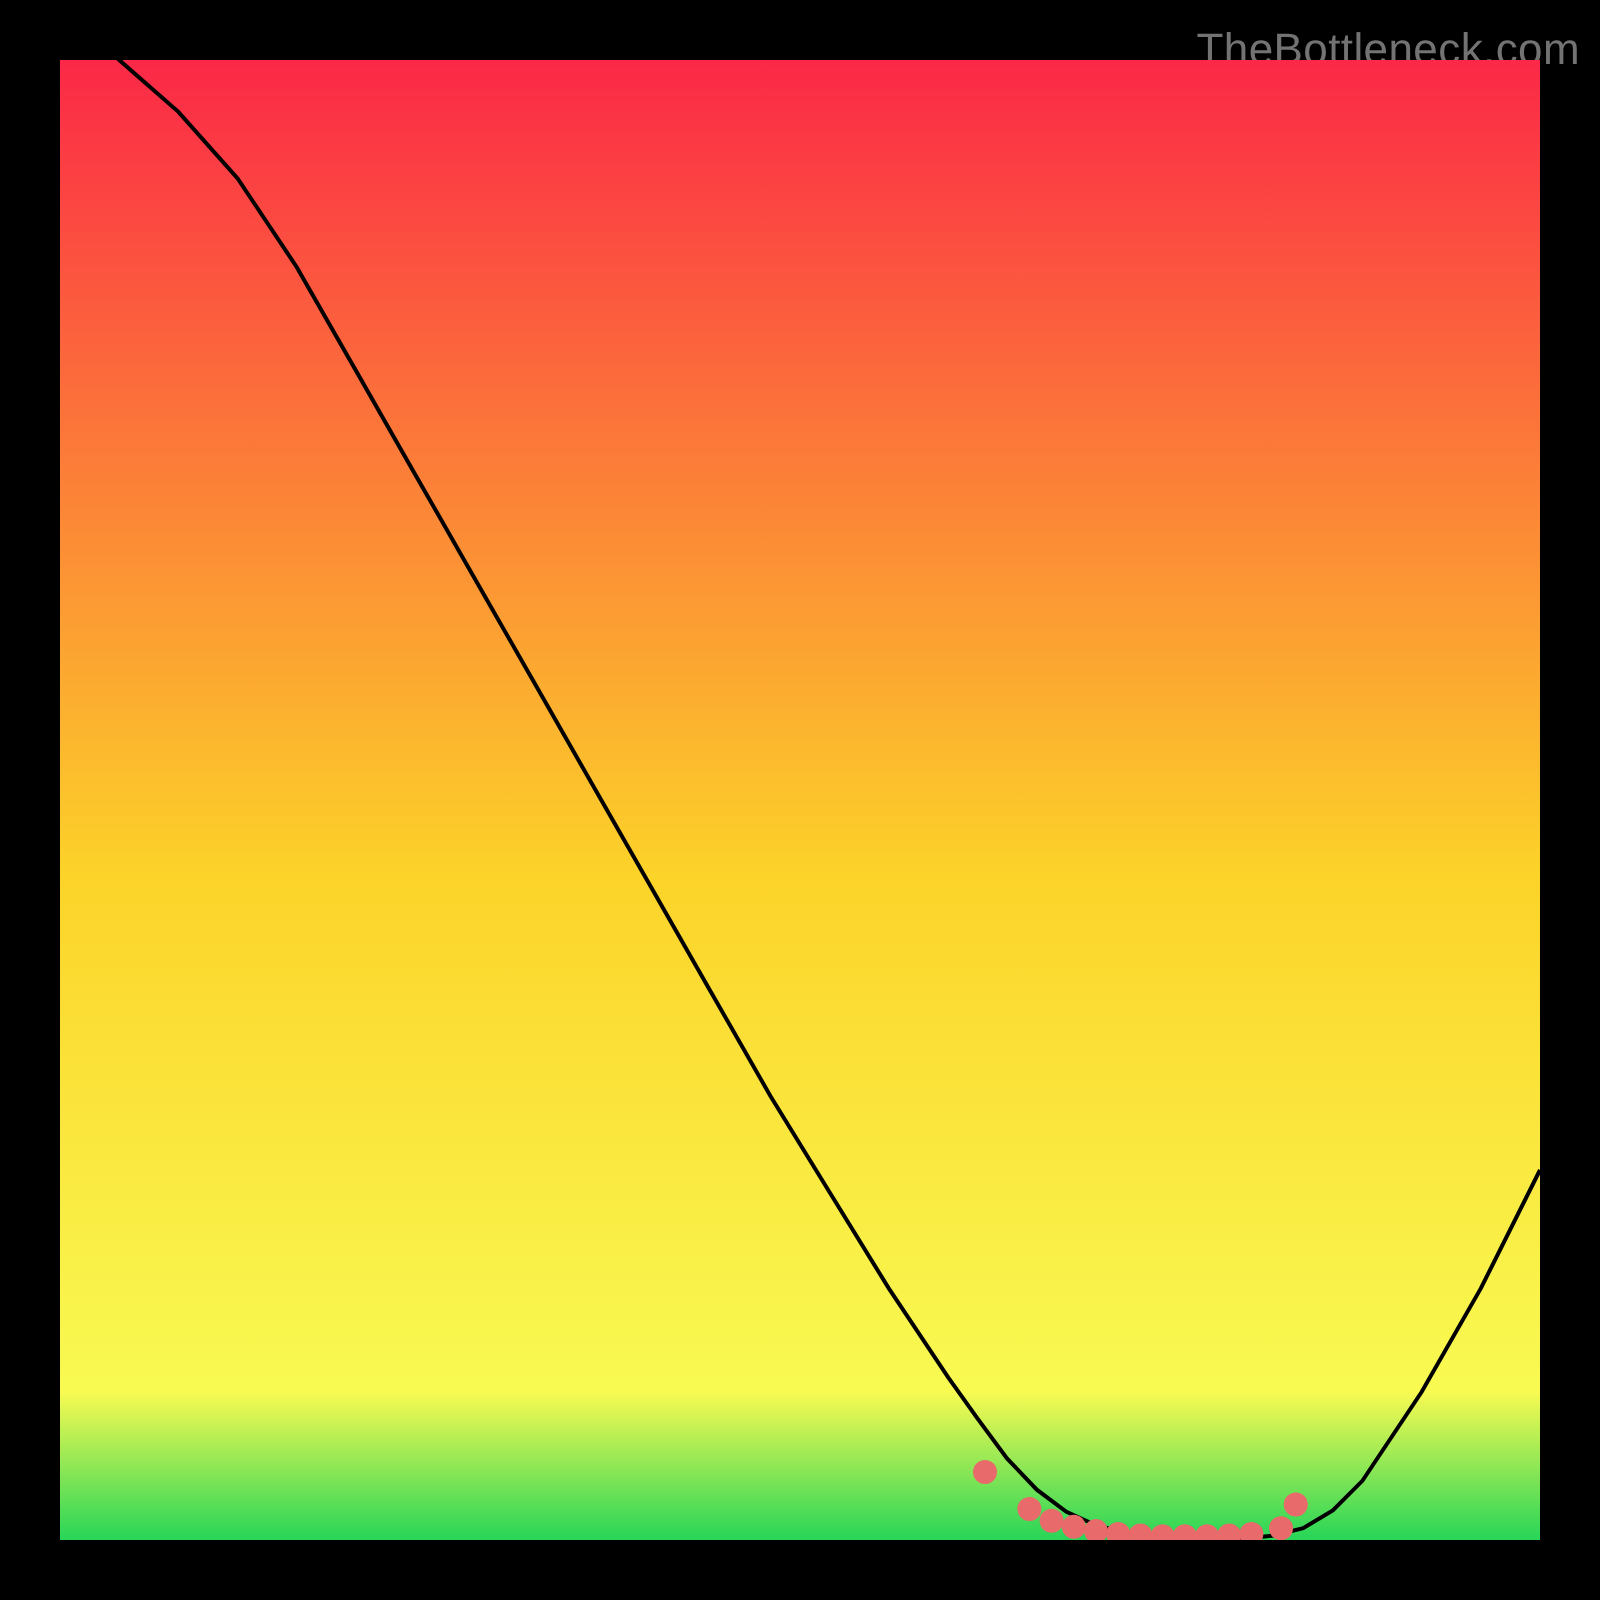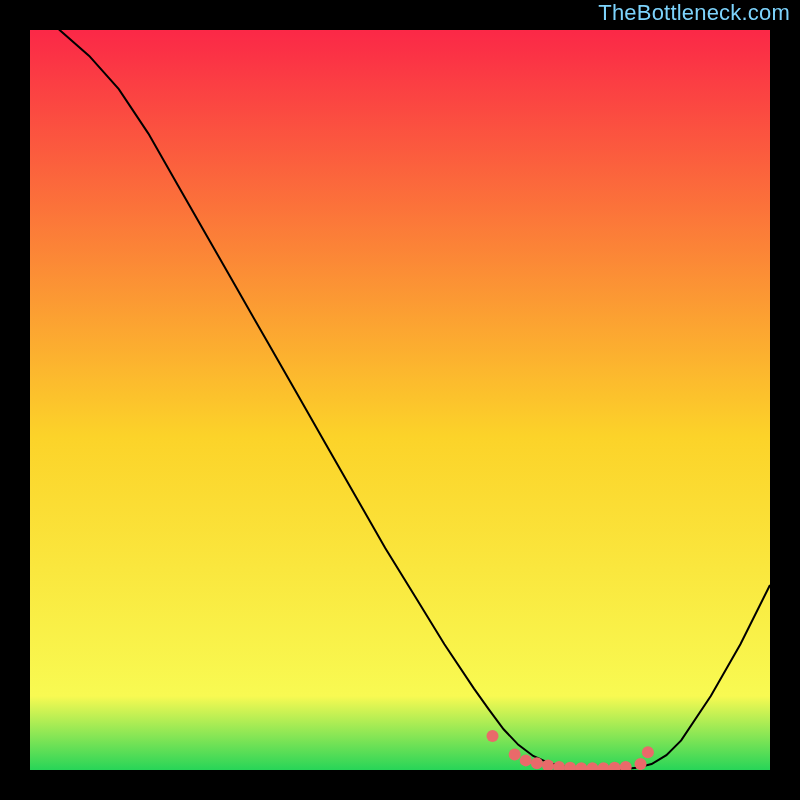--- a/index.html
+++ b/index.html
@@ -14,23 +14,23 @@
   .frame {
     position: absolute;
     left: 0;
     top: 0;
     width: 800px;
     height: 800px;
     background: #000;
   }
   .watermark {
     position: absolute;
-    top: 0;
+    top: 12px;
     right: 10px;
-    color: #7dd3fc;
+    color: #737373;
     font-size: 22px;
     font-weight: 500;
     letter-spacing: 0.2px;
   }
   .plot {
     position: absolute;
     left: 30px;
     top: 30px;
     width: 740px;
     height: 740px;

